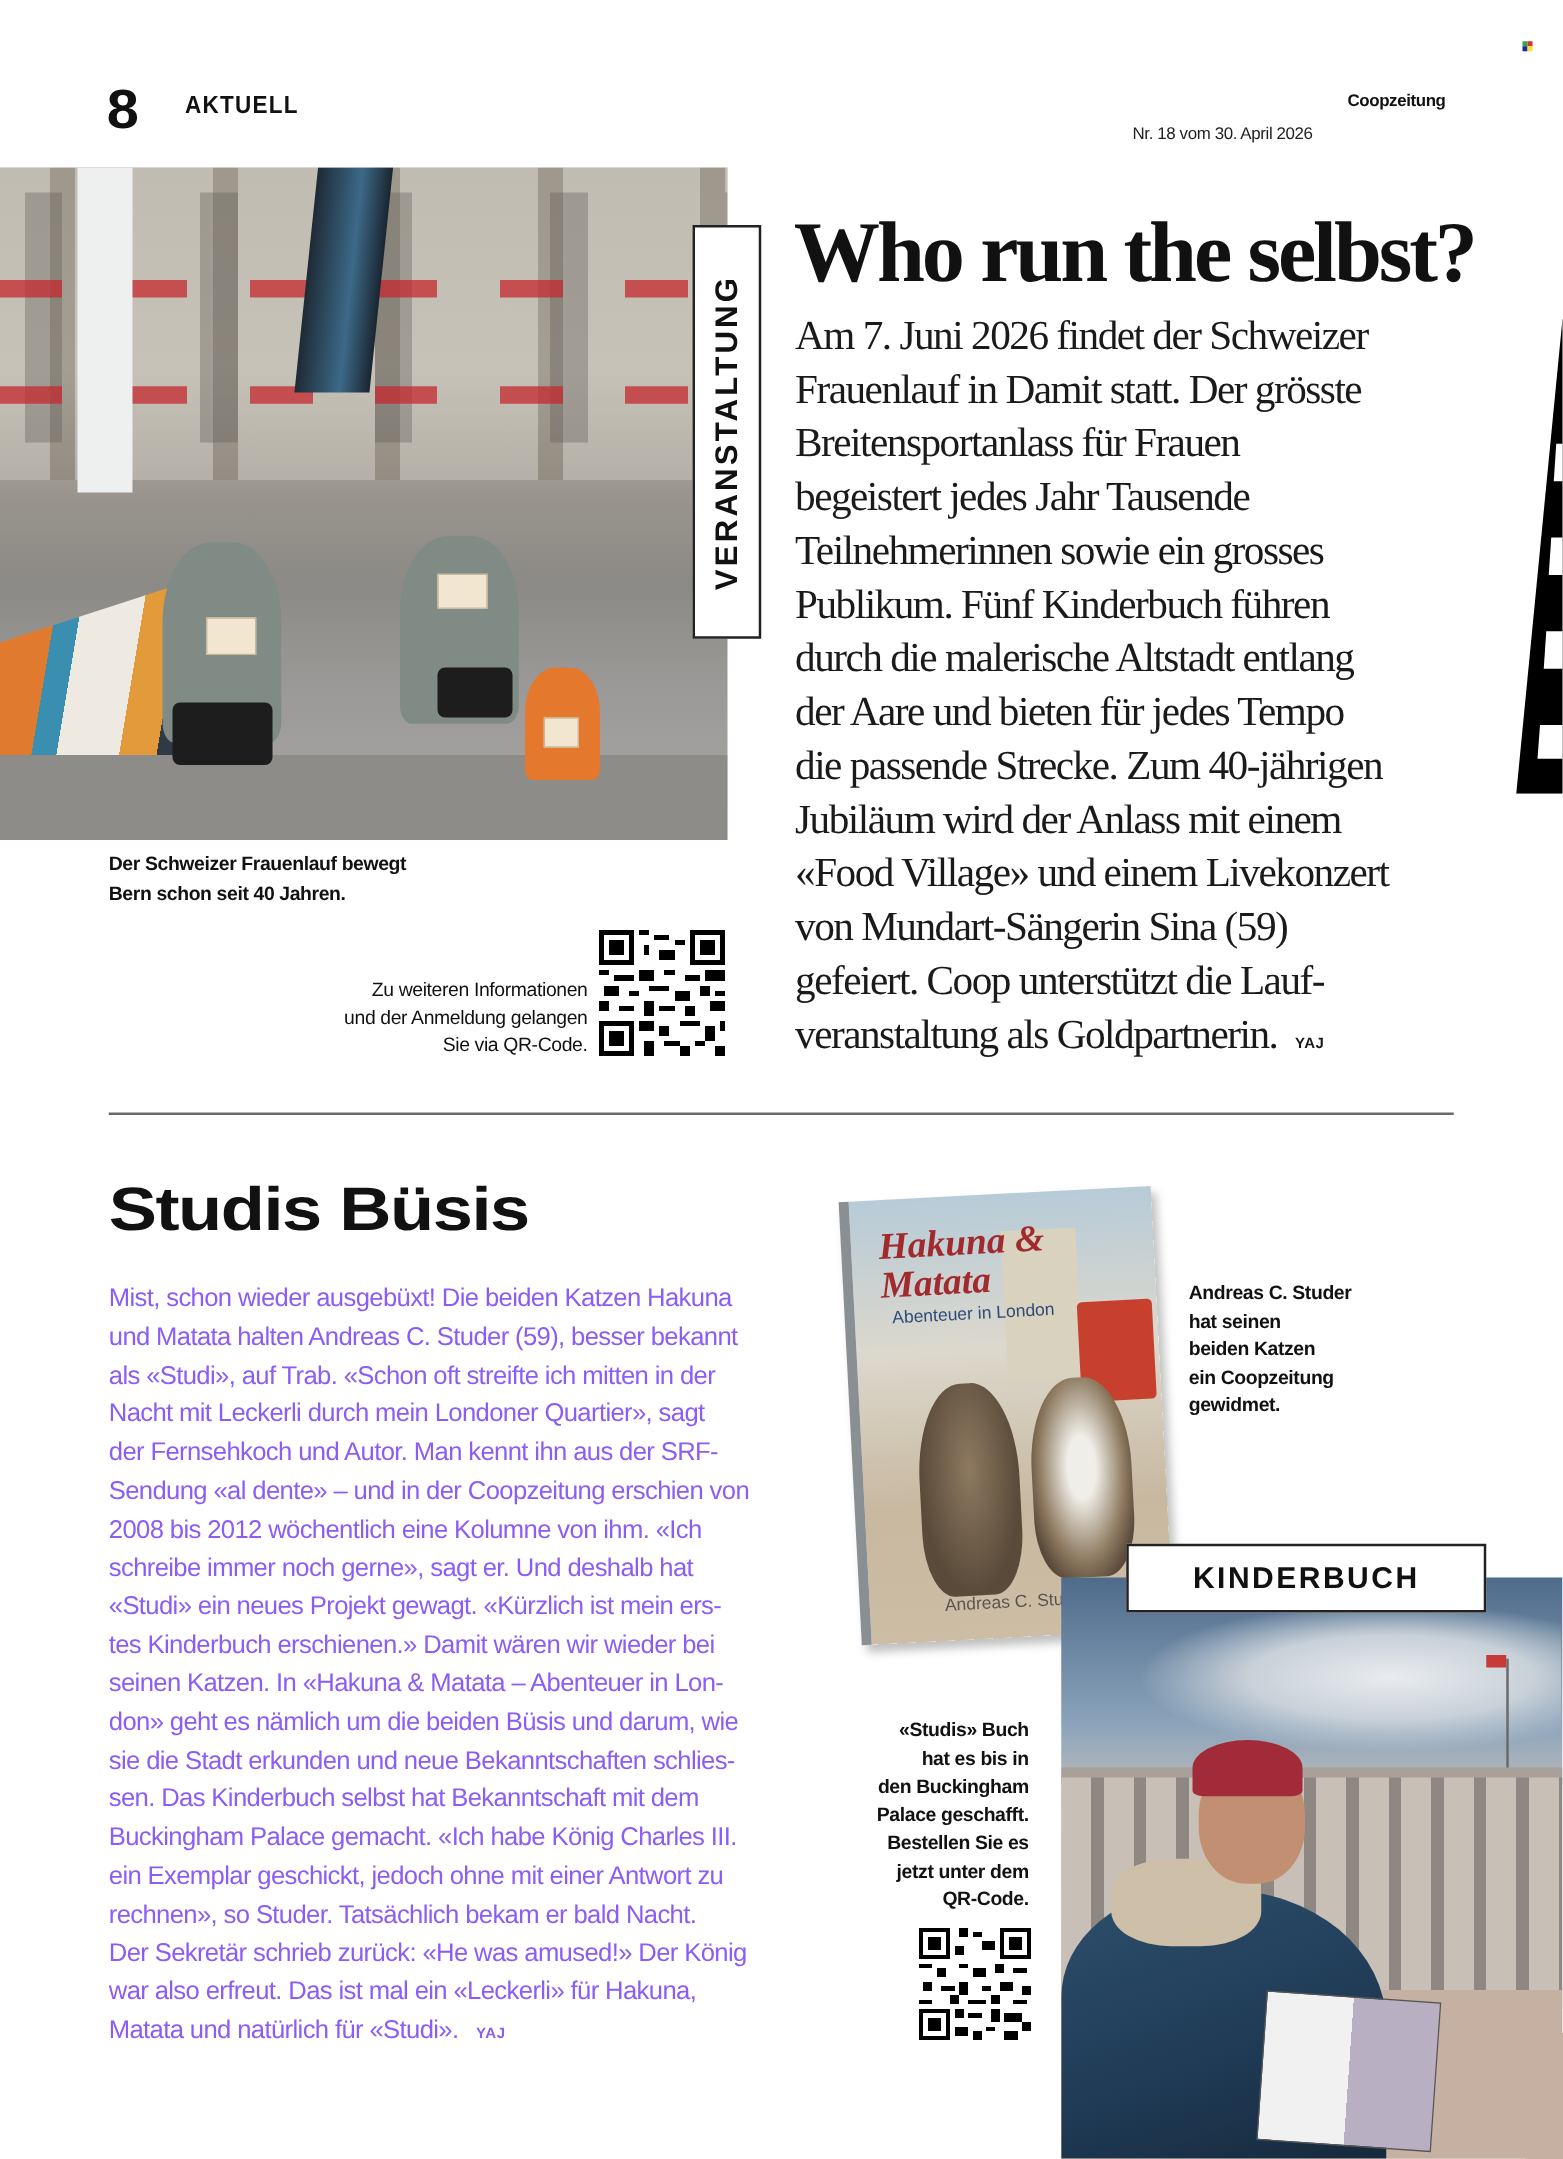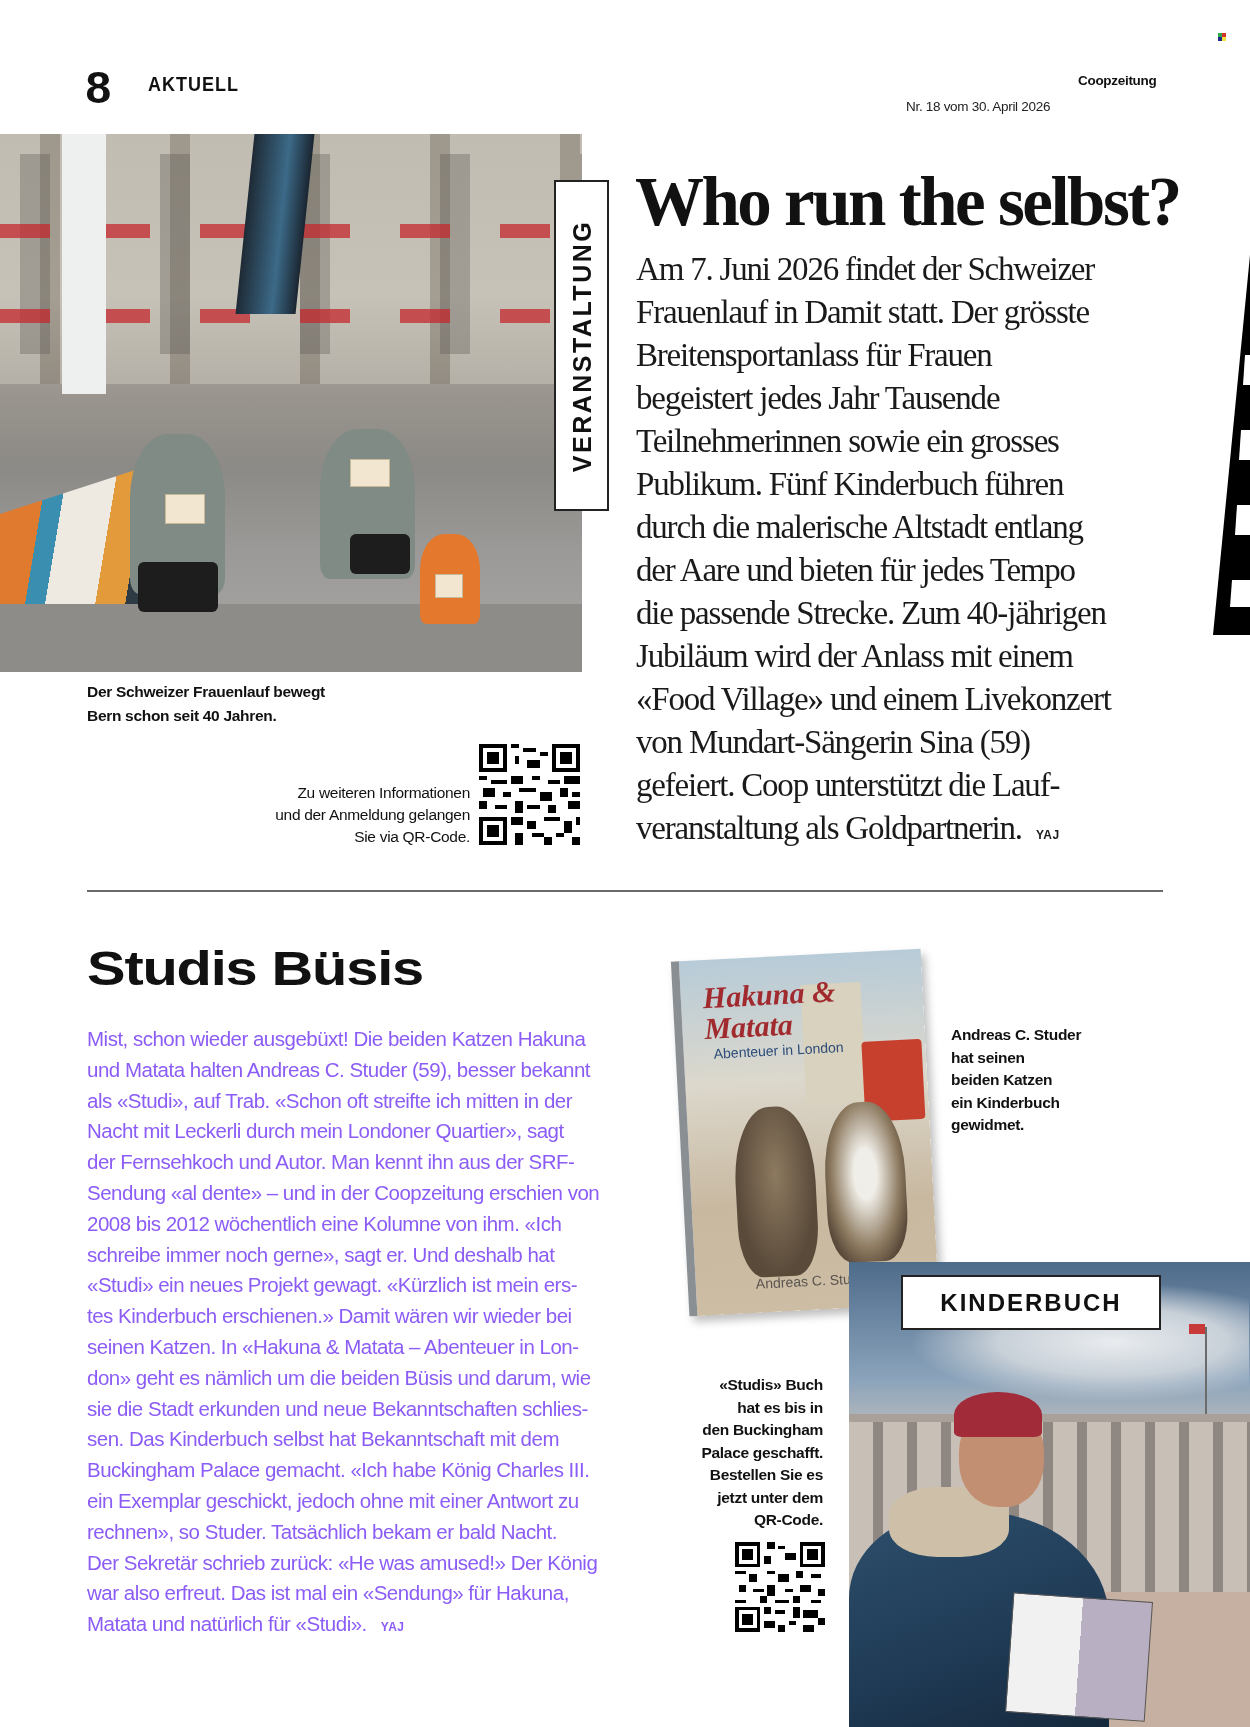--- a/index.html
+++ b/index.html
@@ -90,21 +90,21 @@
     .photo2 .palace-roof { position:absolute; left:0; top:152px; width:401px; height:14px; background:#a9a099; }
     .photo2 .ground { position:absolute; left:0; top:330px; width:401px; height:135px; background:#c5b0a2; }
     .photo2 .man { position:absolute; left:0; top:250px; width:260px; height:215px; background: linear-gradient(160deg, #2d4f6c 0%, #1f3a55 60%, #16293c 100%); border-radius: 40% 50% 0 0; }
     .photo2 .collar { position:absolute; left:40px; top:225px; width:120px; height:70px; background:#cdbfa8; border-radius:40%; }
     .photo2 .face { position:absolute; left:110px; top:145px; width:85px; height:100px; background:#c38f72; border-radius:45%; }
     .photo2 .cap { position:absolute; left:105px; top:130px; width:88px; height:45px; background:#a12b38; border-radius:50% 50% 10% 10%; }
     .photo2 .openbook { position:absolute; left:160px; top:335px; width:140px; height:120px; background: linear-gradient(90deg, #f1f1f1 0 50%, #b8b0c2 50% 100%); transform: rotate(4deg); border:1px solid #555; }
     .photo2 .flagpole { position:absolute; left:356px; top:65px; width:2px; height:100px; background:#6b6b6b; }
     .photo2 .ukflag { position:absolute; left:340px; top:62px; width:16px; height:10px; background:#c83a3a; }
 
-    .tag-kinder { position:absolute; left:901px; top:1275px; width:260px; height:55px; background:#fff; border:2px solid #222; z-index: 3; }
+    .tag-kinder { position:absolute; left:901px; top:1235px; width:288px; height:55px; background:#fff; border:2px solid #222; z-index: 3; }
     .tag-kinder span { position:absolute; left:0; right:0; top:50%; transform: translateY(-50%); text-align:center;
       font-family:"Liberation Sans", sans-serif; font-weight:900; font-size:24px; letter-spacing:2px; }
 
     .caption-photo2 { position:absolute; left:660px; top:1374px; width:163px; text-align:right; font-size:15.5px; line-height:22.5px; font-weight:700; letter-spacing:-0.3px; }
   </style>
 </head>
 <body>
 
 <div class="reg-mark">
   <span class="c1"></span>
@@ -244,39 +244,39 @@
   <span class="line">«Studi» ein neues Projekt gewagt. «Kürzlich ist mein ers-</span>
   <span class="line">tes Kinderbuch erschienen.» Damit wären wir wieder bei</span>
   <span class="line">seinen Katzen. In «Hakuna &amp; Matata – Abenteuer in Lon-</span>
   <span class="line">don» geht es nämlich um die beiden Büsis und darum, wie</span>
   <span class="line">sie die Stadt erkunden und neue Bekanntschaften schlies-</span>
   <span class="line">sen. Das Kinderbuch selbst hat Bekanntschaft mit dem</span>
   <span class="line">Buckingham Palace gemacht. «Ich habe König Charles III.</span>
   <span class="line">ein Exemplar geschickt, jedoch ohne mit einer Antwort zu</span>
   <span class="line">rechnen», so Studer. Tatsächlich bekam er bald Nacht.</span>
   <span class="line">Der Sekretär schrieb zurück: «He was amused!» Der König</span>
-  <span class="line">war also erfreut. Das ist mal ein «Sendung» für Hakuna,</span>
+  <span class="line">war also erfreut. Das ist mal ein «Leckerli» für Hakuna,</span>
   <span class="line"><span>Matata und natürlich für «Studi».</span><span class="sig">YAJ</span></span>
 </div>
 
 <div class="book">
   <div class="tower"></div>
   <div class="bus"></div>
   <div class="bt1">Hakuna &amp; Matata</div>
   <div class="bt2">Abenteuer in London</div>
   <div class="cat1"></div>
   <div class="cat2"></div>
   <div class="author">Andreas C. Studer</div>
 </div>
 
 <div class="caption-book">
   <div>Andreas C. Studer</div>
   <div>hat seinen</div>
   <div>beiden Katzen</div>
-  <div>ein Kinderbuch</div>
+  <div>ein Coopzeitung</div>
   <div>gewidmet.</div>
 </div>
 
 <div class="photo2" title="Andreas C. Studer mit seinem Buch vor dem Buckingham Palace">
   <div class="clouds"></div>
   <div class="flagpole"></div>
   <div class="ukflag"></div>
   <div class="palace-roof"></div>
   <div class="palace"></div>
   <div class="ground"></div>

